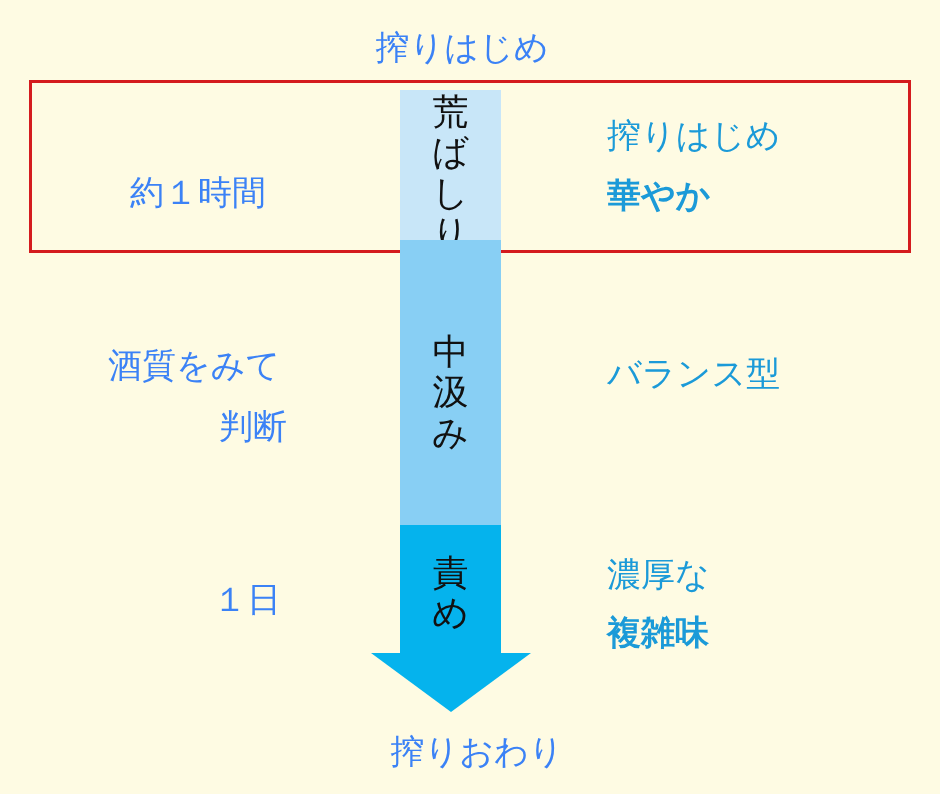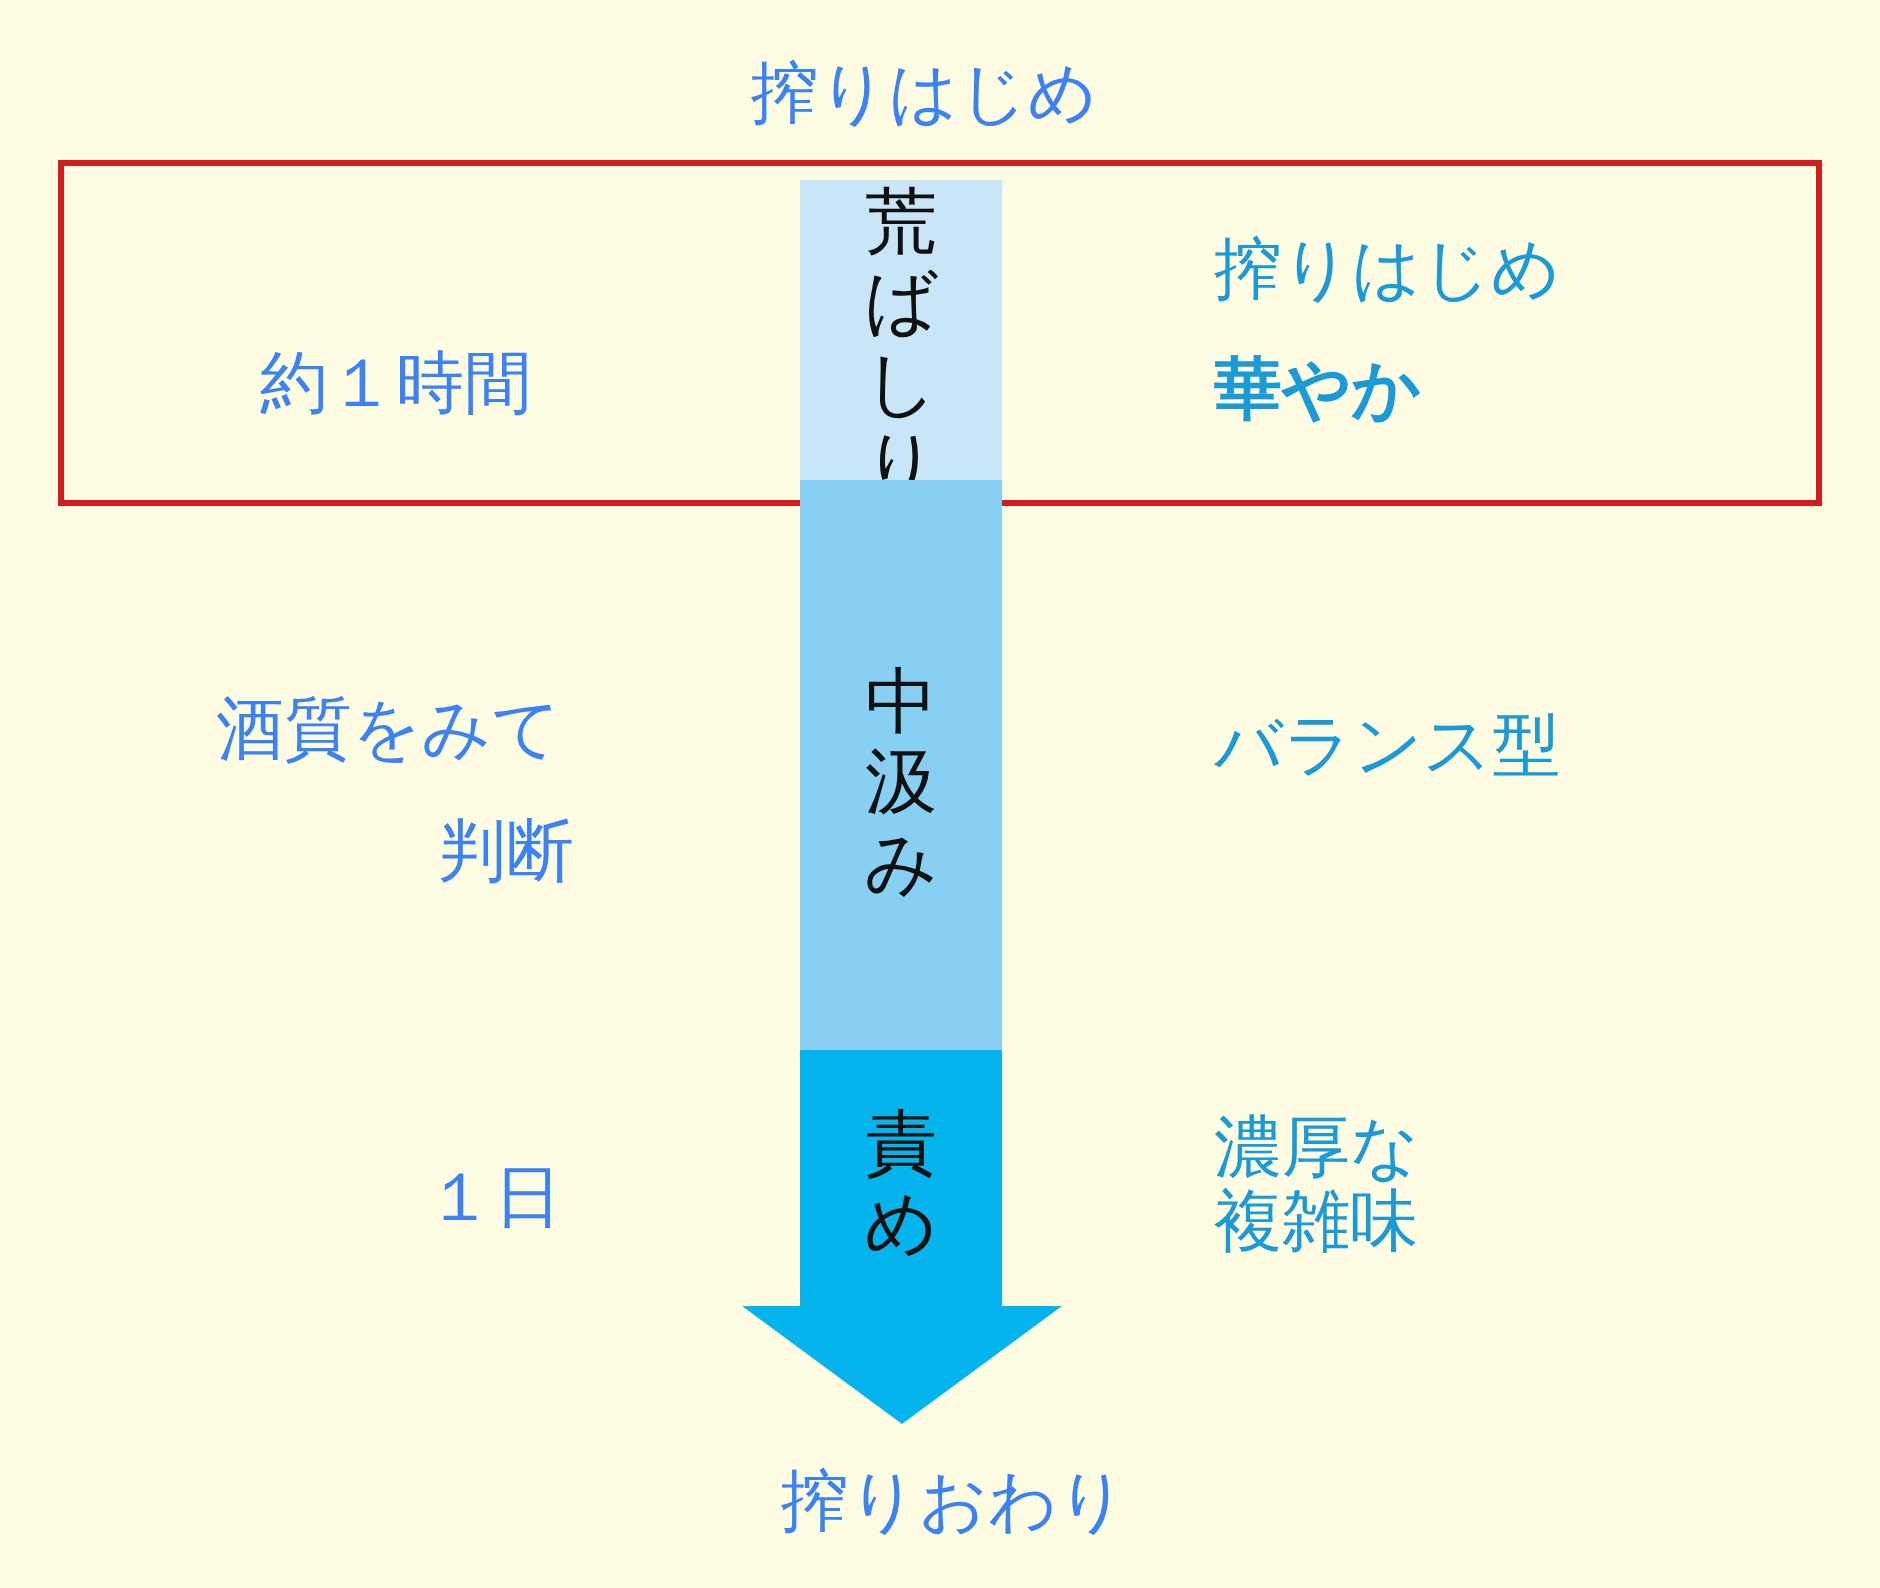--- a/index.html
+++ b/index.html
@@ -39,21 +39,21 @@
 
   #time-1 { left: 118px; top: 175px; text-align: center; }
   #time-2a { left: 96px; top: 348px; }
   #time-2b { left: 207px; top: 409px; }
   #time-3 { left: 201px; top: 582px; }
 
   #desc-1a { left: 607px; top: 118px; }
   #desc-1b { left: 607px; top: 178px; font-weight: bold; }
   #desc-2  { left: 607px; top: 356px; }
   #desc-3a { left: 607px; top: 557px; }
-  #desc-3b { left: 607px; top: 594px; }
+  #desc-3b { left: 607px; top: 615px; font-weight: bold; }
 </style>
 </head>
 <body>
 
 <div id="title-start" class="abs label-black">搾りはじめ</div>
 
 <div id="highlight-box" class="abs"></div>
 
 <div id="seg-arabashiri" class="abs seg">
   <div class="abs vtext" style="top:2px;">

